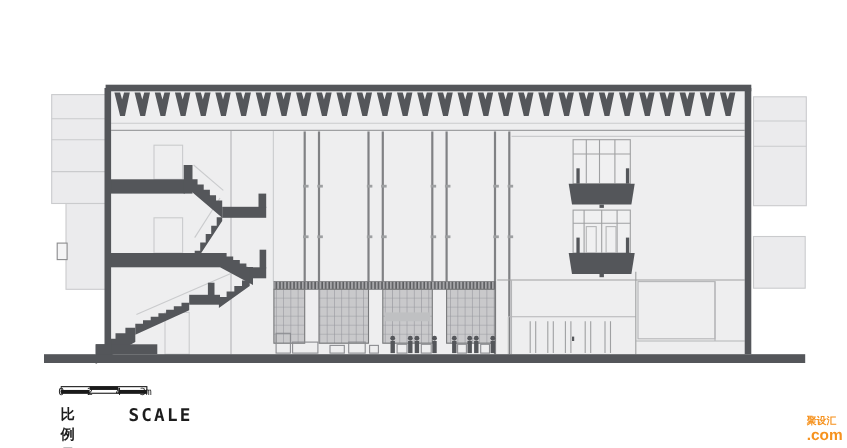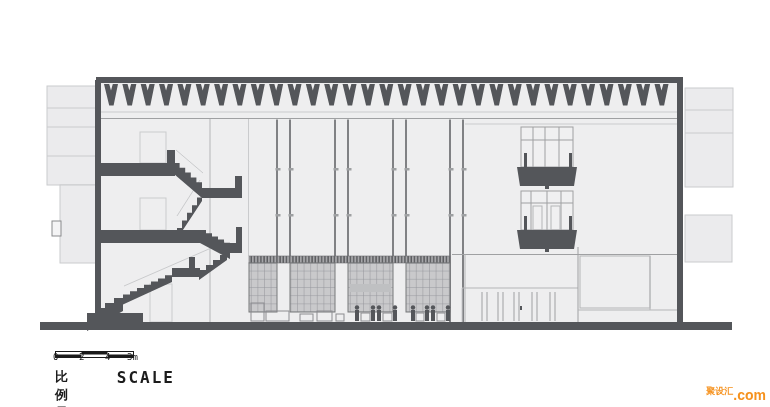--- a/index.html
+++ b/index.html
@@ -15,21 +15,21 @@
   .sb-ticks{position:relative;height:12px;font-family:"DejaVu Sans Mono",monospace;
             font-size:9px;color:var(--ink);}
   .sb-ticks span{position:absolute;top:1px;}
   .sb-caption{margin-top:5px;display:flex;gap:36px;color:var(--ink);}
   .sb-cn{font-size:13px;font-weight:600;letter-spacing:1px;}
   .sb-en{font-family:"DejaVu Sans Mono",monospace;font-size:16px;font-weight:600;letter-spacing:2px;}
   
   .watermark{position:absolute;right:4px;bottom:4px;display:flex;align-items:flex-end;
              font-weight:700;line-height:1;}
   .wm-name{font-size:27px;letter-spacing:-1px;color:var(--green);}
-  .wm-col{display:flex;flex-direction:row;align-items:flex-start;margin-left:1px;margin-bottom:1px;}
+  .wm-col{display:flex;flex-direction:column;align-items:flex-start;margin-left:1px;margin-bottom:1px;}
   .wm-cn{font-size:9px;color:var(--orange);letter-spacing:0;}
   .wm-com{font-size:14px;color:var(--orange);margin-top:1px;text-align:right;}
 </style>
 </head>
 <body>
 
 <div class="stage">
 
   <svg id="sec" width="770" height="407" viewBox="0 0 770 407">
     <defs>

